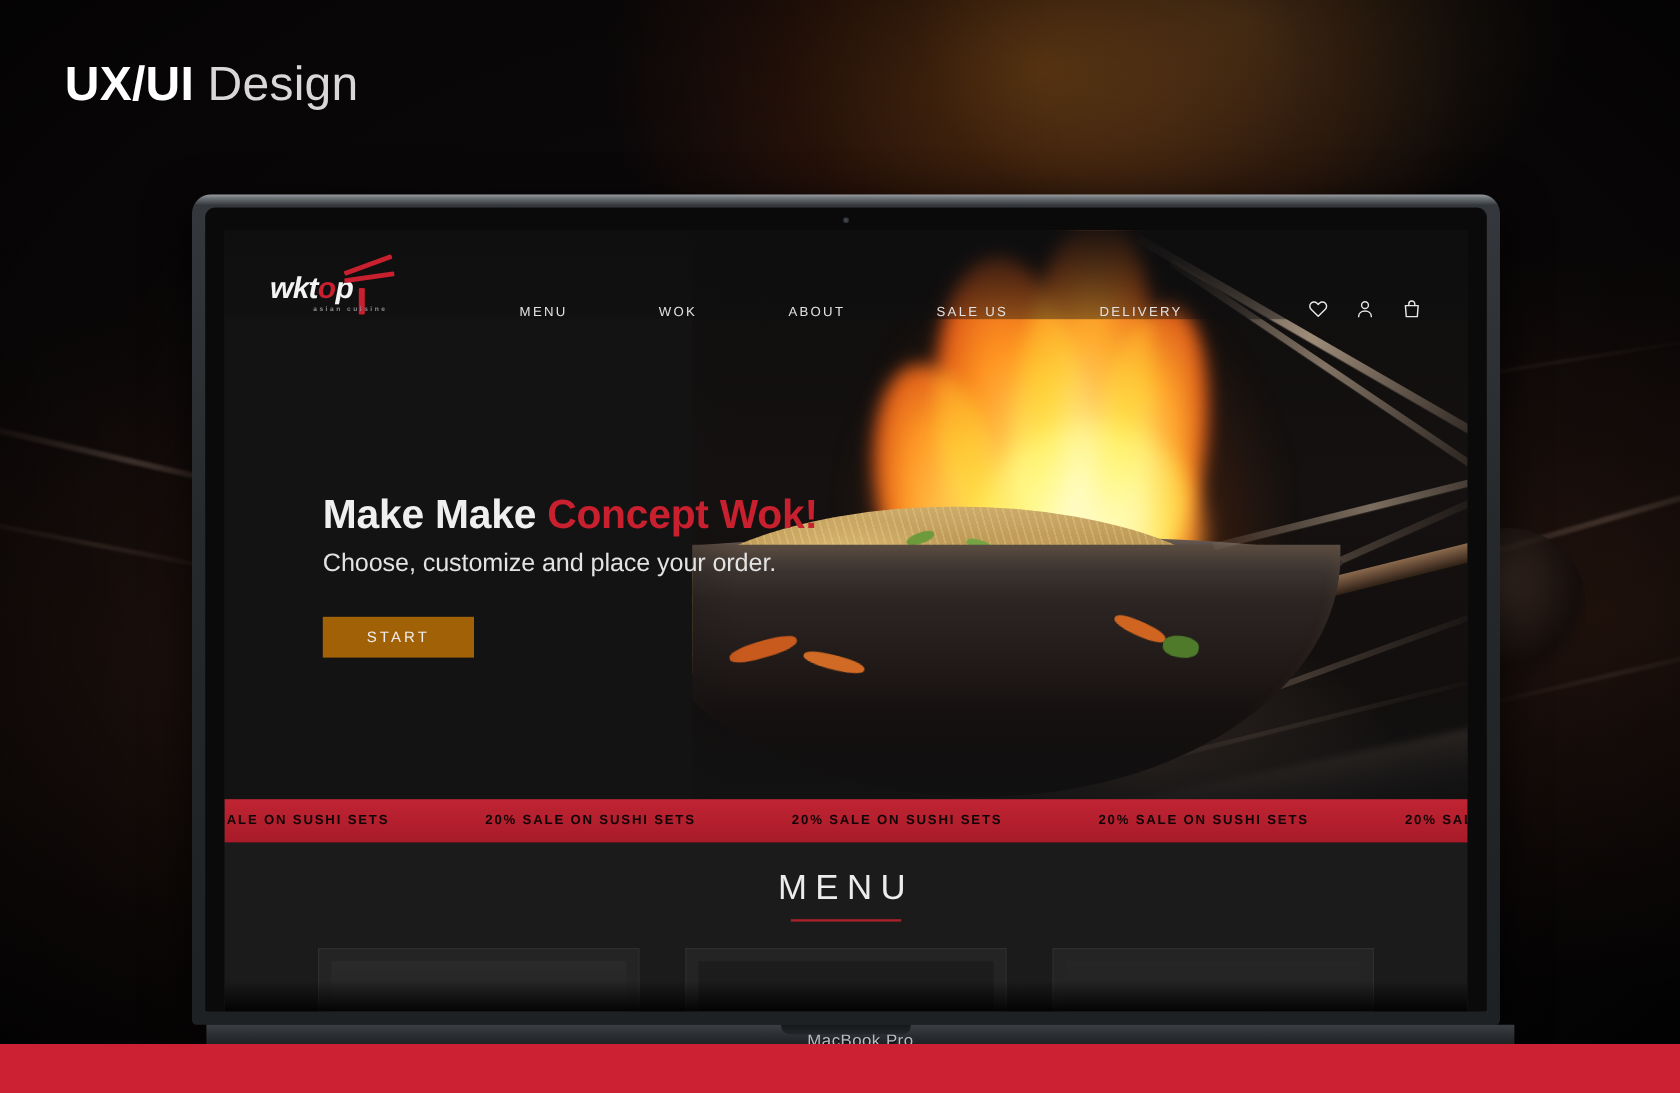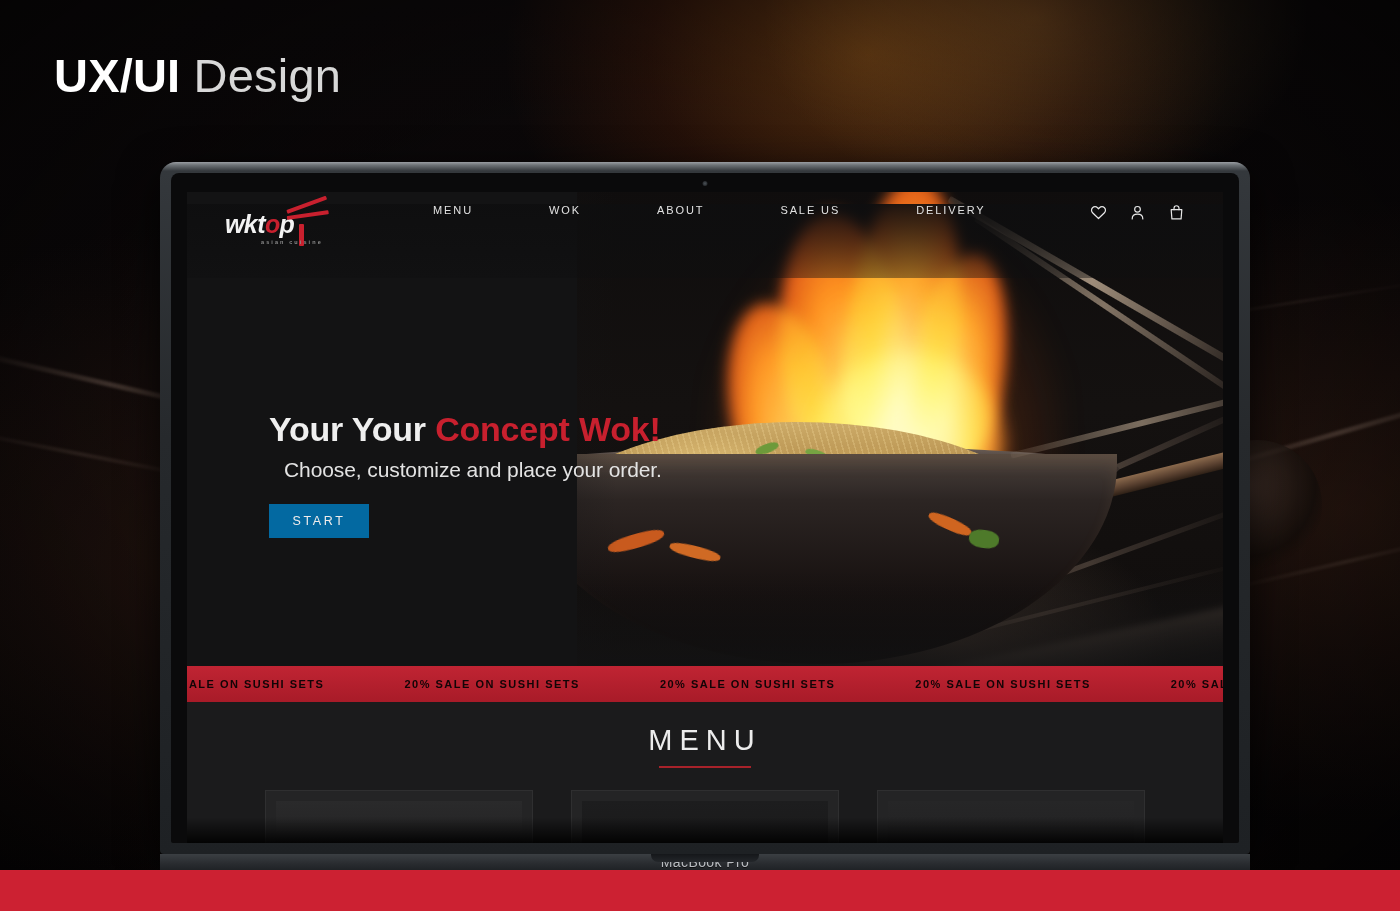--- a/index.html
+++ b/index.html
@@ -35,21 +35,21 @@
     filter:blur(.6px);
   }
   .bg-vignette{
     position:absolute; inset:0;
     background:radial-gradient(ellipse 1100px 760px at 50% 48%, rgba(0,0,0,0) 42%, rgba(0,0,0,.55) 84%, rgba(0,0,0,.82) 100%);
   }
 
   
   .title-left{
     position:absolute; left:54px; top:48px; z-index:20;
-    font-size:47px; letter-spacing:.2px; color:#f2f2f2; white-space:nowrap;
+    font-size:40px; letter-spacing:.2px; color:#f2f2f2; white-space:nowrap;
   }
   .title-left .t-strong{ font-weight:700; color:#ffffff; }
   .title-left .t-light{ font-weight:300; color:#d8d8d8; }
 
   .title-right{
     position:absolute; right:52px; top:48px; z-index:20;
     text-align:right; color:#ffffff; font-weight:300; line-height:1.18;
     font-size:34px; letter-spacing:.3px;
   }
   .title-right .l2{ display:block; }
@@ -70,24 +70,24 @@
   .camera{
     position:absolute; left:50%; top:8px; transform:translateX(-50%);
     width:5px; height:5px; border-radius:50%;
     background:radial-gradient(circle,#4c5258,#16181a);
   }
   .screen{
     position:absolute; left:16px; top:19px; width:1036px; height:651px;
     background:#161617; overflow:hidden;
   }
   .lid-foot{
-    position:absolute; left:0; top:692px; width:1090px; height:26px;
+    position:absolute; left:12px; top:692px; width:1090px; height:26px;
     background:linear-gradient(180deg,#3b3f43 0%,#2a2d31 35%,#1c1f22 70%,#121416 100%);
     border-radius:0 0 10px 10px;
-    display:flex; align-items:flex-start; justify-content:center;
+    display:flex; align-items:center; justify-content:center;
   }
   .lid-foot-label{
     font-size:14px; color:#b9bcc0; letter-spacing:.4px; font-weight:400;
     text-shadow:0 1px 0 rgba(0,0,0,.6);
   }
   .notch{
     position:absolute; left:50%; top:692px; transform:translateX(-50%);
     width:108px; height:8px; border-radius:0 0 7px 7px;
     background:linear-gradient(180deg,#15171a,#23262a);
   }
@@ -168,22 +168,22 @@
     position:absolute; left:0; top:0; width:430px; height:100%;
     background:linear-gradient(90deg,#131314 0%,#131314 38%,rgba(19,19,20,.86) 60%,rgba(19,19,20,0) 100%);
   }
   .hero-fade-bottom{
     position:absolute; left:0; bottom:0; width:100%; height:110px;
     background:linear-gradient(180deg,rgba(19,19,20,0),rgba(19,19,20,.92));
   }
 
   
   .header{
-    position:absolute; left:0; top:12px; width:100%; height:74px; z-index:6;
-    display:flex; align-items:flex-start; padding:0 38px;
+    position:absolute; left:0; top:0; width:100%; height:74px; z-index:6;
+    display:flex; align-items:flex-end; padding:0 38px;
     background:linear-gradient(180deg,rgba(14,14,15,.92),rgba(14,14,15,.42));
   }
   .logo{ position:relative; width:112px; height:46px; flex:0 0 auto; }
   .logo-word{
     position:absolute; left:0; top:6px; font-size:25px; font-weight:800;
     letter-spacing:-.6px; color:#f3f3f3; font-style:italic;
   }
   .logo-word .red-o{ color:#c8202e; }
   .logo-stick{ position:absolute; background:#c8202e; border-radius:1px; }
   .ls1{ left:62px; top:6px;  width:42px; height:4px; transform:rotate(-20deg); transform-origin:left center; }
@@ -202,24 +202,24 @@
   .hdr-icons .ic{ width:17px; height:17px; display:block; }
   .hdr-icons .ic svg{ width:100%; height:100%; display:block; }
 
   
   .hero-copy{ position:absolute; left:82px; top:218px; z-index:7; }
   .hero-h1{
     font-size:34px; font-weight:700; color:#efefef; letter-spacing:-.2px; white-space:nowrap;
   }
   .hero-h1 .accent{ color:#c8202e; }
   .hero-sub{
-    margin-top:9px; font-size:21px; font-weight:300; color:#e3e3e3; letter-spacing:-.1px; white-space:nowrap;margin-left:15px;
+    margin-top:9px; font-size:21px; font-weight:300; color:#e3e3e3; letter-spacing:-.1px; white-space:nowrap;
   }
   .start-btn{
-    margin-top:22px; width:100px; height:34px; background:#0369a1; border:none;
+    margin-top:32px; width:126px; height:34px; background:#a16207; border:none;
     color:#f0eceb; font-size:12.5px; letter-spacing:2.6px; font-weight:500;
     display:flex; align-items:center; justify-content:center; cursor:pointer;
     font-family:"Liberation Sans", sans-serif;
   }
 
   
   .marquee{
     position:absolute; left:0; top:474px; width:100%; height:36px; z-index:8;
     background:linear-gradient(180deg,#c02433,#a81b28);
     display:flex; align-items:center; overflow:hidden;
@@ -354,21 +354,21 @@
               <span class="ic">
                 <svg viewBox="0 0 24 24" fill="none" stroke="#e6e6e6" stroke-width="1.7" stroke-linecap="round" stroke-linejoin="round">
                   <path d="M4.5 8h15l-1 13h-13Z"></path>
                   <path d="M8.5 8V6a3.5 3.5 0 0 1 7 0v2"></path>
                 </svg>
               </span>
             </div>
           </div>
 
           <div class="hero-copy">
-            <div class="hero-h1"><span>Your Your </span><span class="accent">Concept Wok!</span></div>
+            <div class="hero-h1"><span>Make Make </span><span class="accent">Concept Wok!</span></div>
             <div class="hero-sub">Choose, customize and place your order.</div>
             <button class="start-btn">START</button>
           </div>
 
           <div class="marquee">
             <div class="marquee-track">
               <span class="marquee-item">20% SALE ON SUSHI SETS</span>
               <span class="marquee-item">20% SALE ON SUSHI SETS</span>
               <span class="marquee-item">20% SALE ON SUSHI SETS</span>
               <span class="marquee-item">20% SALE ON SUSHI SETS</span>

